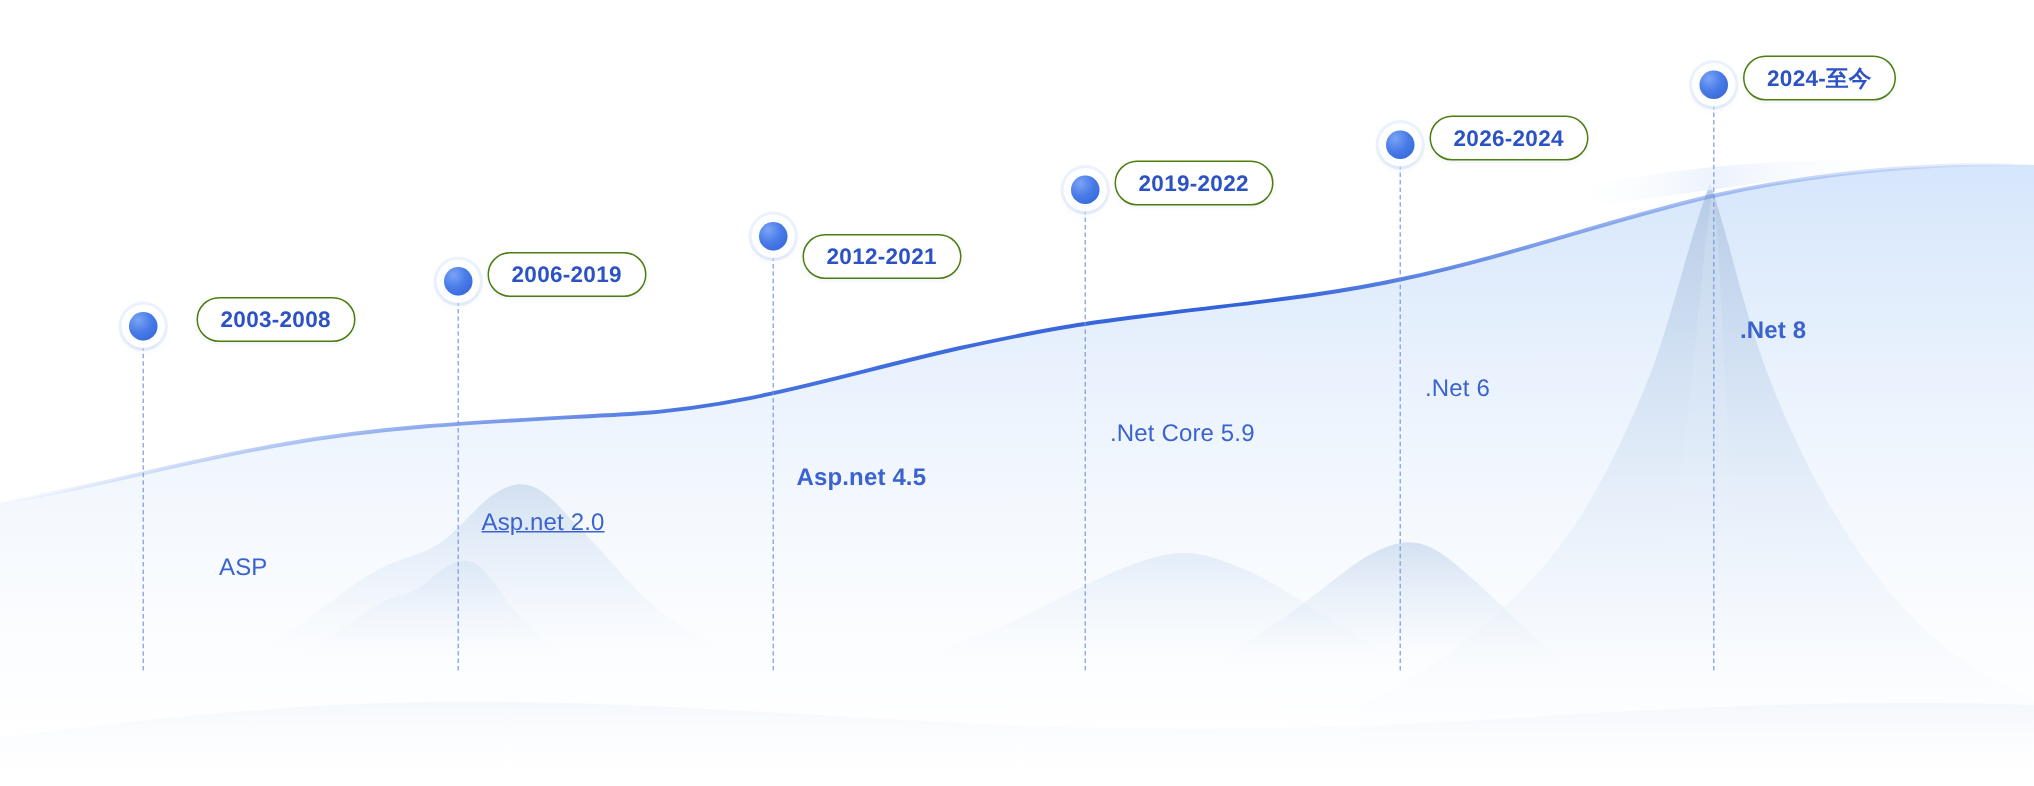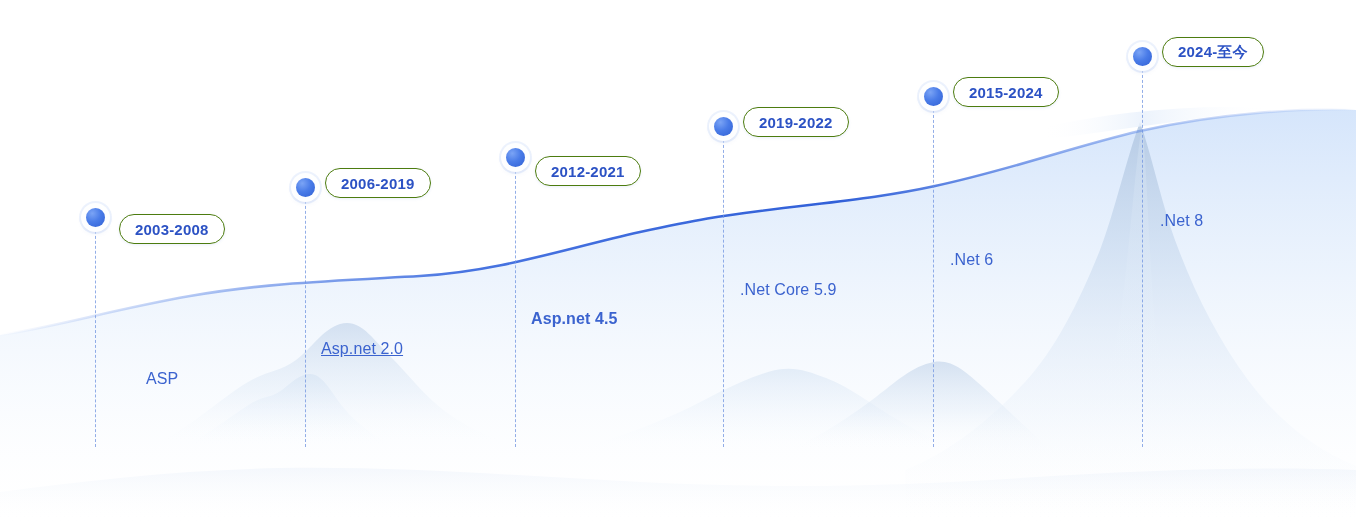--- a/index.html
+++ b/index.html
@@ -193,21 +193,21 @@
              C 700,219 720,216 760,211
              C 830,202 880,198 935,186
              C 1010,170 1075,146 1140,131
              C 1220,113 1300,108 1356,110" fill="none" stroke="url(#strokeFade)" stroke-width="2.6" stroke-linecap="round"></path>
   </svg>
 
   <div id="milestone-host">
       <div class="milestone" style="left: 95px;">
         <div class="guide-line" style="top: 226px; height: 221px;"></div>
         <div class="node-dot" style="top: 208px;"></div>
-        <div class="period-pill" style="left: 24px; top: 198px; margin-top: 16px;">2003-2008</div>
+        <div class="period-pill" style="left: 36px; top: 198px;">2003-2008</div>
         <div class="tech-label" style="left: 17px; top: 370px; margin-left: 34px;">ASP</div>
       </div>
       <div class="milestone" style="left: 305px;">
         <div class="guide-line" style="top: 196px; height: 251px;"></div>
         <div class="node-dot" style="top: 178px;"></div>
         <div class="period-pill" style="left: 20px; top: 168px;">2006-2019</div>
         <div class="tech-label" style="left: 16px; top: 340px; text-decoration: underline;">Asp.net 2.0</div>
       </div>
       <div class="milestone" style="left: 515px;">
         <div class="guide-line" style="top: 166px; height: 281px;"></div>
@@ -217,24 +217,24 @@
       </div>
       <div class="milestone" style="left: 723px;">
         <div class="guide-line" style="top: 135px; height: 312px;"></div>
         <div class="node-dot" style="top: 117px;"></div>
         <div class="period-pill" style="left: 20px; top: 107px;">2019-2022</div>
         <div class="tech-label" style="left: 17px; top: 281px;">.Net Core 5.9</div>
       </div>
       <div class="milestone" style="left: 933px;">
         <div class="guide-line" style="top: 105px; height: 342px;"></div>
         <div class="node-dot" style="top: 87px;"></div>
-        <div class="period-pill" style="left: 20px; top: 77px;">2015-2024</div>
+        <div class="period-pill" style="left: 20px; top: 77px;">2026-2024</div>
         <div class="tech-label" style="left: 17px; top: 251px;">.Net 6</div>
       </div>
       <div class="milestone" style="left: 1142px;">
         <div class="guide-line" style="top: 65px; height: 382px;"></div>
         <div class="node-dot" style="top: 47px;"></div>
         <div class="period-pill" style="left: 20px; top: 37px;">2024-至今</div>
-        <div class="tech-label" style="left: 18px; top: 212px;">.Net 8</div>
+        <div class="tech-label" style="left: 18px; top: 212px; font-weight: bold;">.Net 8</div>
       </div>
     </div>
 
 </div>
 
 </body></html>

